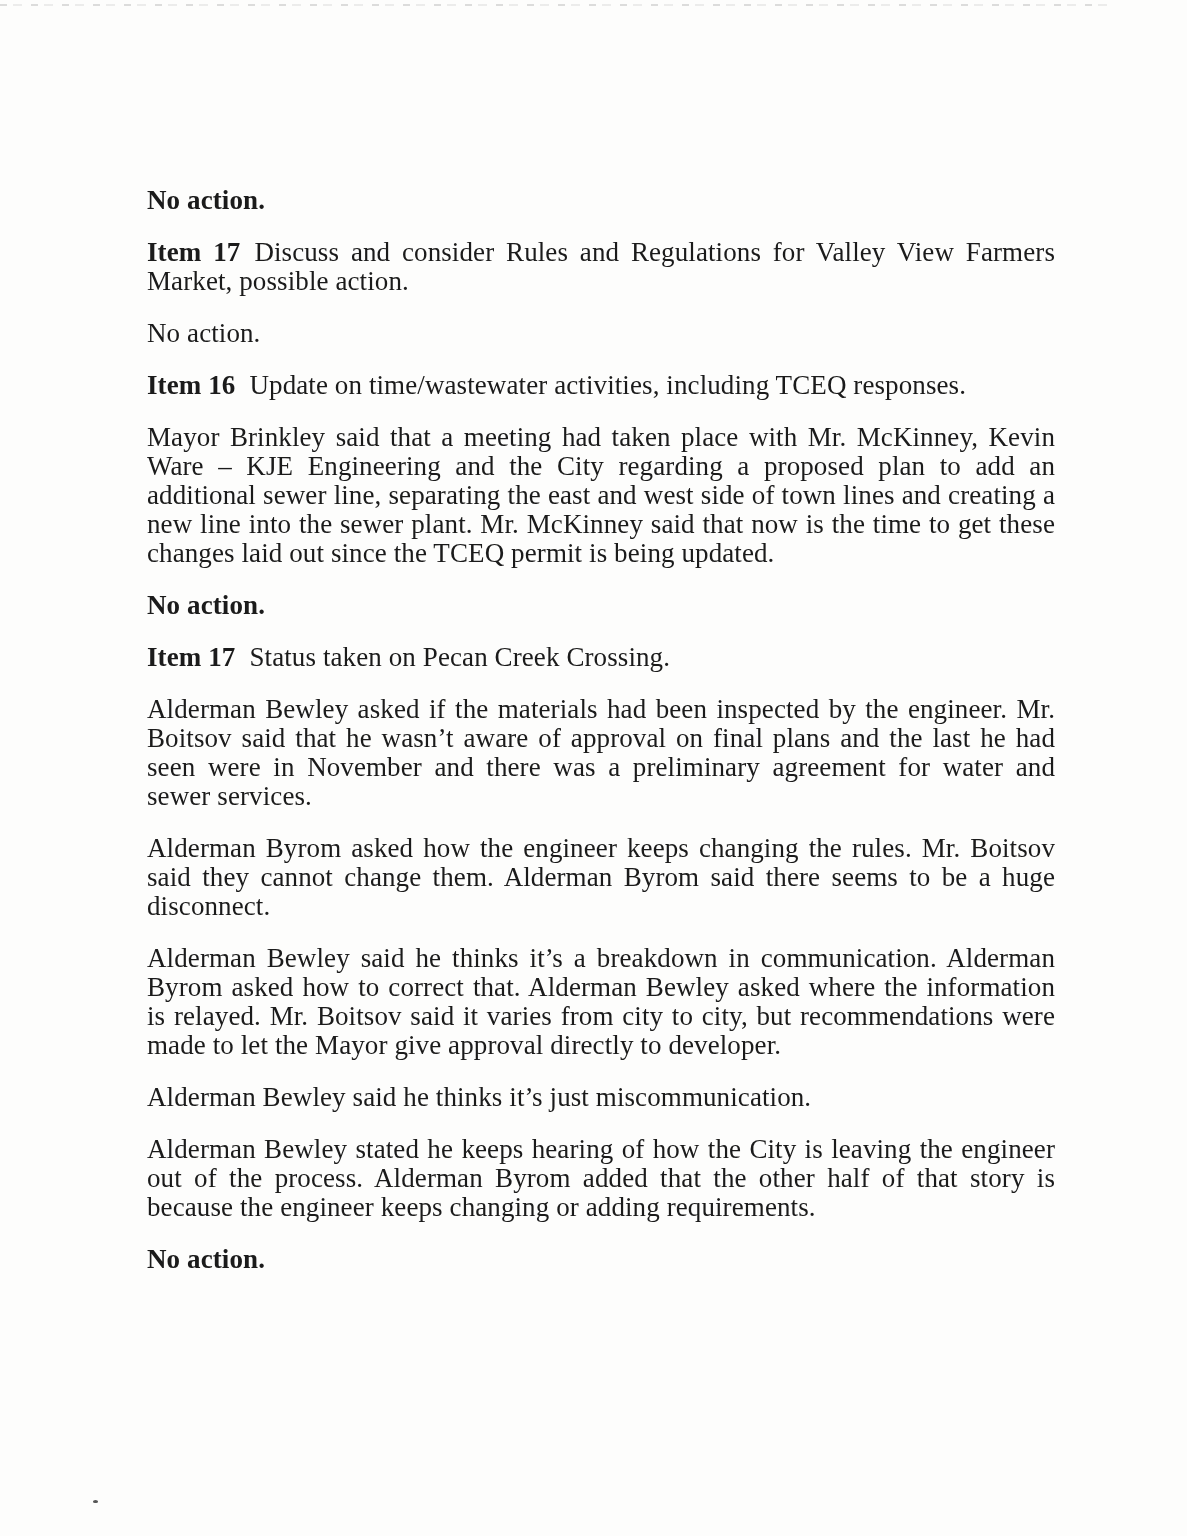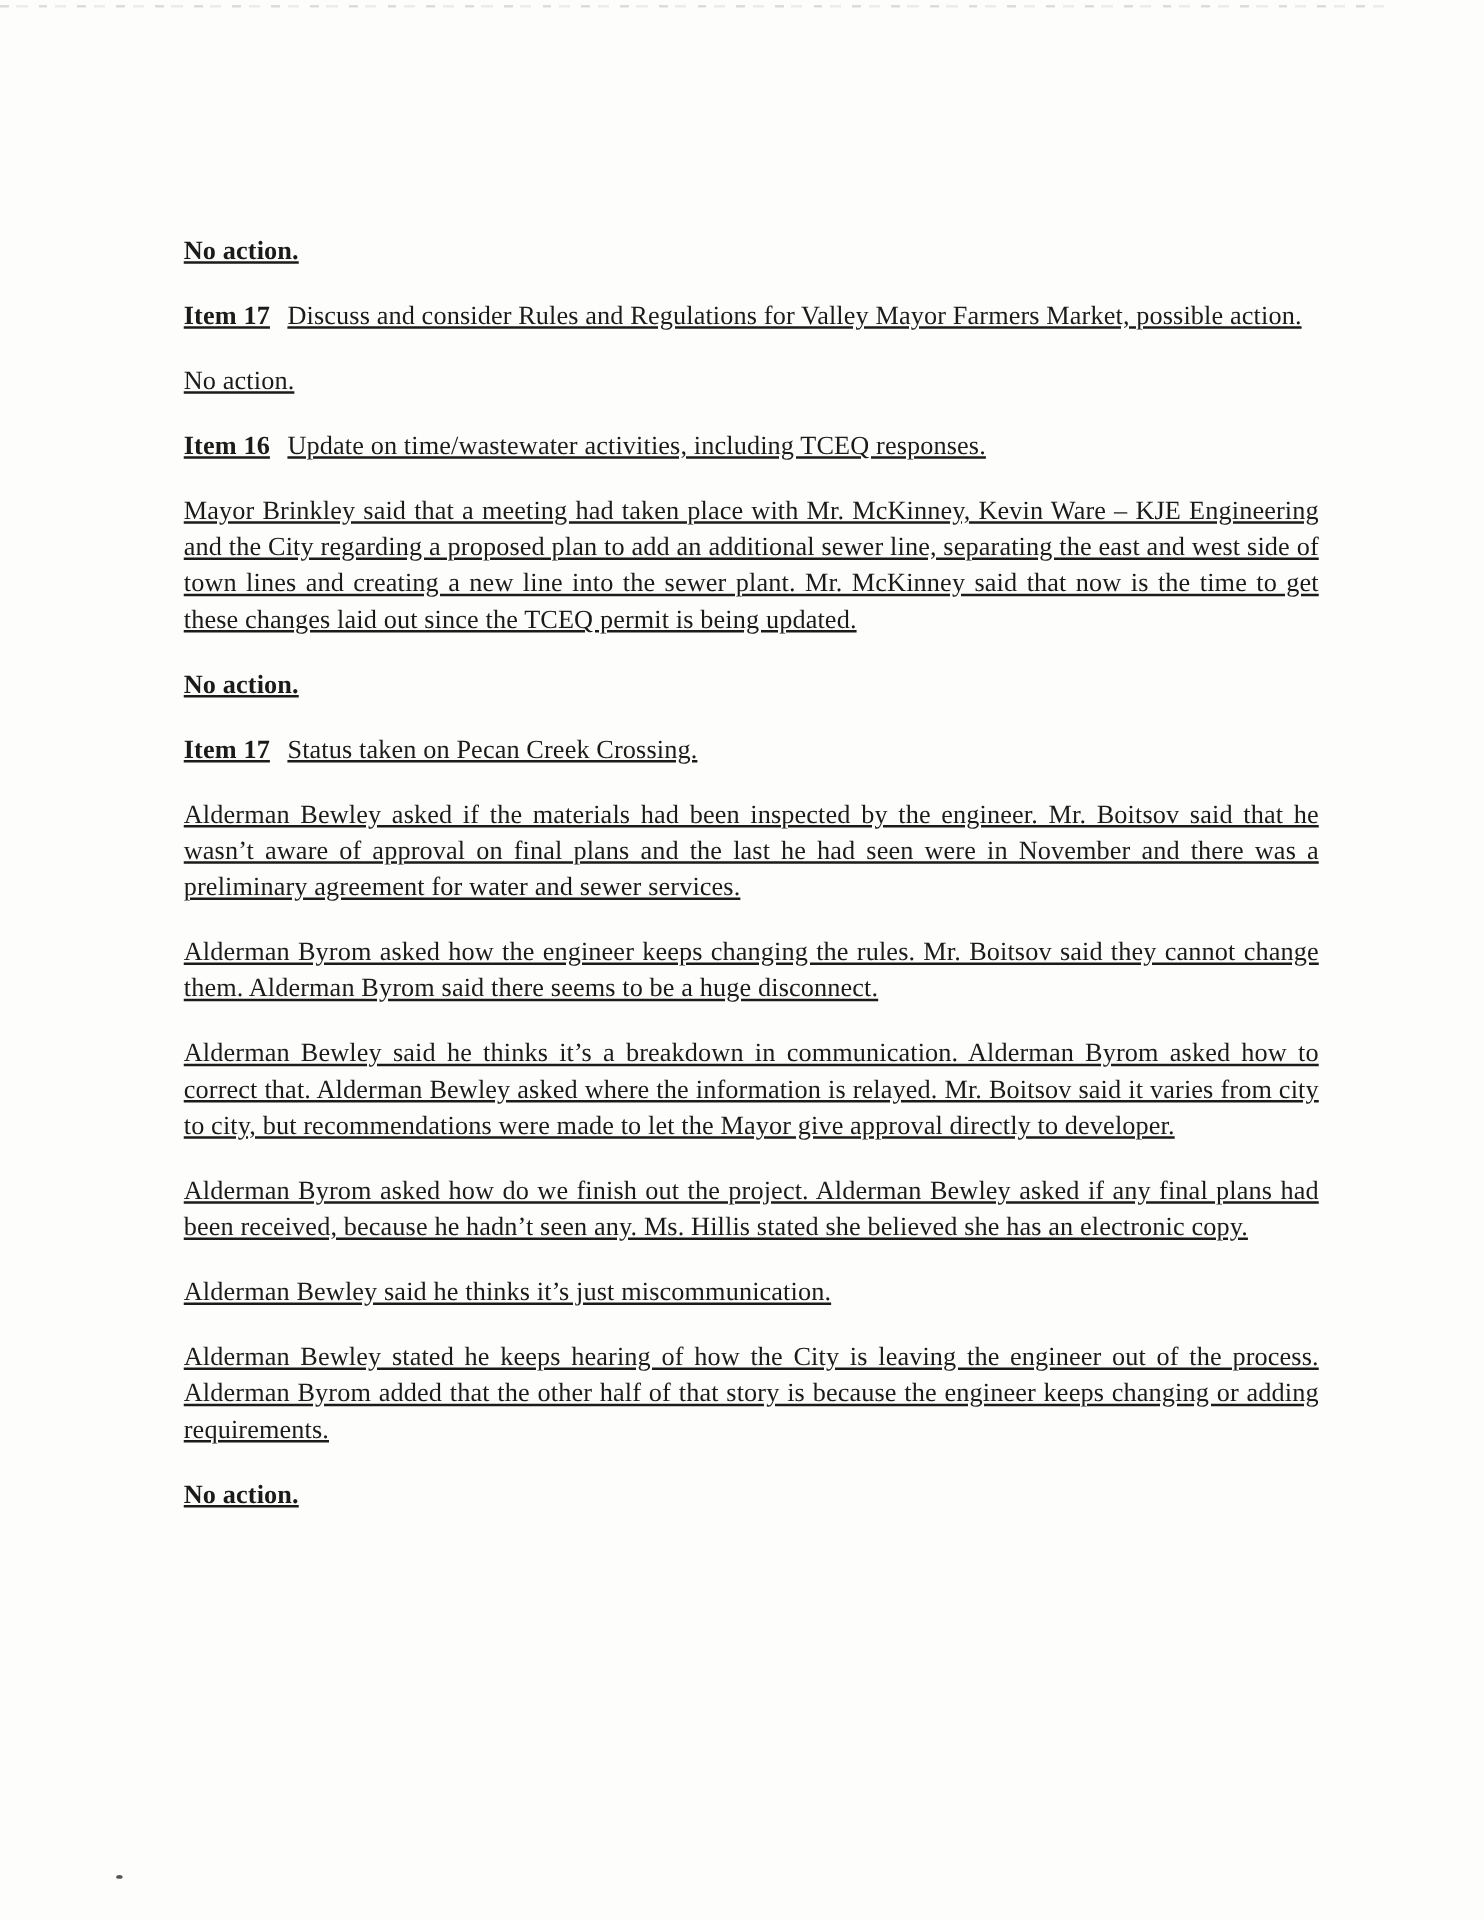--- a/index.html
+++ b/index.html
@@ -42,24 +42,23 @@
     height: 3px;
     background: #2a2a2a;
     border-radius: 50% 50% 40% 40%;
     opacity: 0.8;
   }
   .doc-body {
     position: absolute;
     top: 186px;
     left: 147px;
     width: 908px;
-    font-size: 21px;
+    font-size: 27px;
     line-height: 29px;
     letter-spacing: 0.1px;
-    text-decoration: underline;
   }
   .para {
     margin-bottom: 23px;
     text-align: justify;
   }
   .action-bold {
     font-weight: bold;
     text-align: left;
   }
   .action-plain {
@@ -73,40 +72,39 @@
 </style>
 </head>
 <body>
 
 <div class="scan-noise-top"></div>
 
 <div class="doc-body">
 
   <p class="para action-bold">No action.</p>
 
-  <p class="para"><span class="item-label">Item 17</span><span>Discuss and consider Rules and Regulations for Valley Mayor Farmers Market, possible action.</span></p>
+  <p class="para"><span class="item-label">Item 17</span><span>Discuss and consider Rules and Regulations for Valley View Farmers Market, possible action.</span></p>
 
   <p class="para action-plain">No action.</p>
 
   <p class="para"><span class="item-label">Item 16</span><span>Update on time/wastewater activities, including TCEQ responses.</span></p>
 
   <p class="para">Mayor Brinkley said that a meeting had taken place with Mr. McKinney, Kevin Ware – KJE Engineering and the City regarding a proposed plan to add an additional sewer line, separating the east and west side of town lines and creating a new line into the sewer plant. Mr. McKinney said that now is the time to get these changes laid out since the TCEQ permit is being updated.</p>
 
   <p class="para action-bold">No action.</p>
 
   <p class="para"><span class="item-label">Item 17</span><span>Status taken on Pecan Creek Crossing.</span></p>
 
   <p class="para">Alderman Bewley asked if the materials had been inspected by the engineer. Mr. Boitsov said that he wasn’t aware of approval on final plans and the last he had seen were in November and there was a preliminary agreement for water and sewer services.</p>
 
 
   <p class="para">Alderman Byrom asked how the engineer keeps changing the rules. Mr. Boitsov said they cannot change them. Alderman Byrom said there seems to be a huge disconnect.</p>
 
   <p class="para">Alderman Bewley said he thinks it’s a breakdown in communication. Alderman Byrom asked how to correct that. Alderman Bewley asked where the information is relayed. Mr. Boitsov said it varies from city to city, but recommendations were made to let the Mayor give approval directly to developer.</p>
 
-  <p class="para">Alderman Byrom asked how do we finish out the project. Alderman Bewley asked if any final plans had been received, because he hadn’t seen any. Ms. Hillis stated she believed she has an electronic copy.</p>
 
   <p class="para">Alderman Bewley said he thinks it’s just miscommunication.</p>
 
   <p class="para">Alderman Bewley stated he keeps hearing of how the City is leaving the engineer out of the process. Alderman Byrom added that the other half of that story is because the engineer keeps changing or adding requirements.</p>
 
   <p class="para action-bold">No action.</p>
 
 </div>
 
 <div class="scan-speck"></div>

